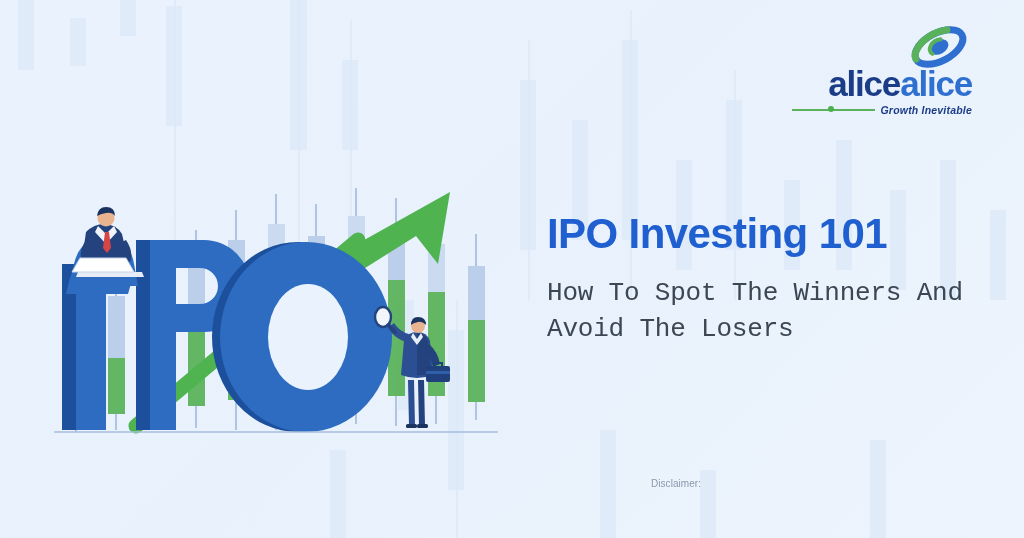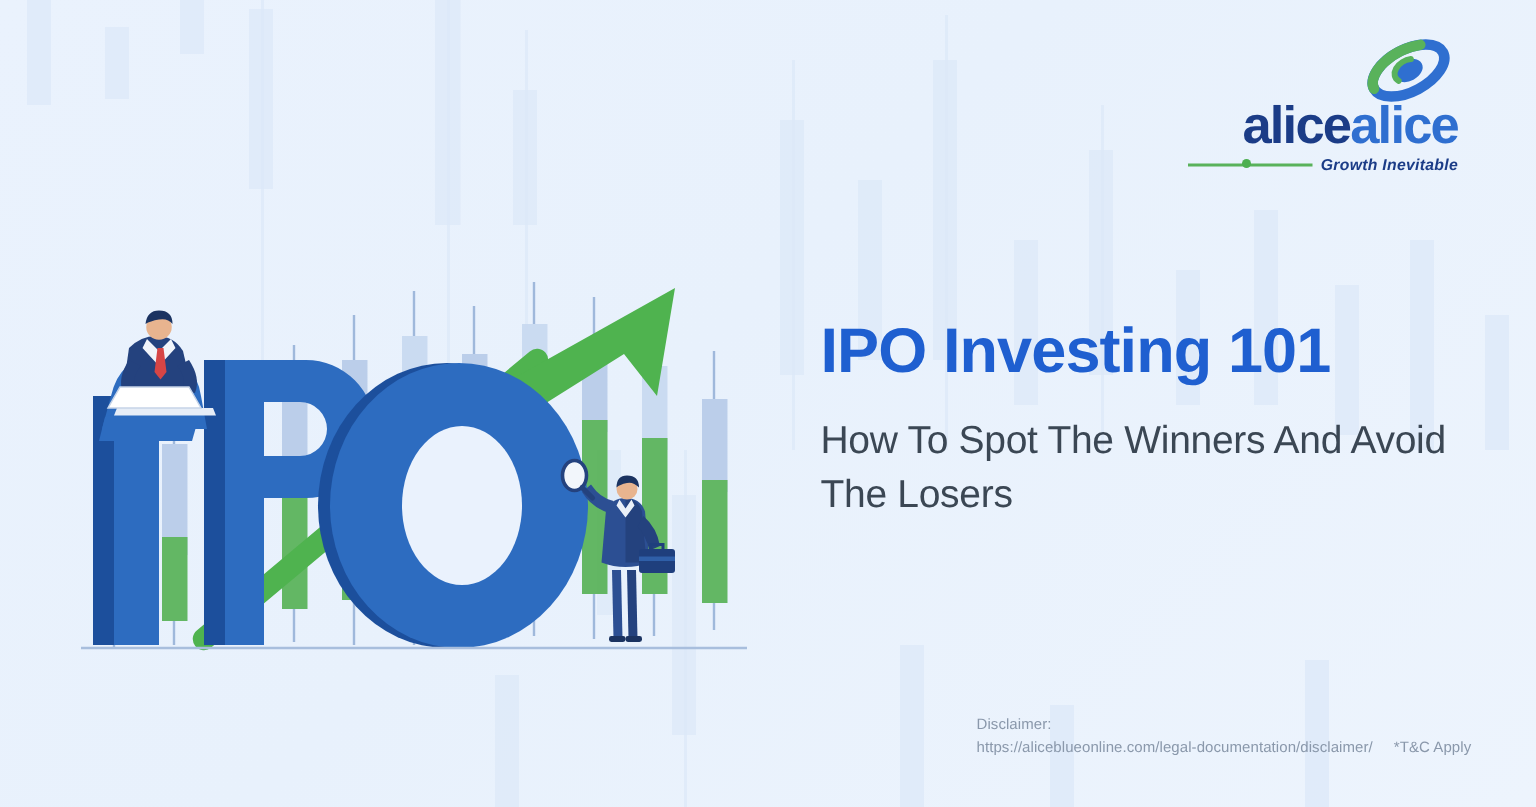--- a/index.html
+++ b/index.html
@@ -106,20 +106,21 @@
     line-height: 1.05;
     margin: 0;
   }
   #subtitle {
     margin: 20px 0 0 0;
     font-size: 26px;
     font-weight: 400;
     color: #3b4754;
     line-height: 1.38;
     letter-spacing: -.2px;
+    font-family: Liberation Mono, monospace;
   }
 
   
   #disclaimer {
     position: absolute;
     left: 651px;
     top: 477px;
     font-size: 10px;
     color: #8a98ab;
     line-height: 1.45;
@@ -318,18 +319,15 @@
     </svg>
   </div>
 
   <div id="copy">
     <h1 id="title">IPO Investing 101</h1>
     <p id="subtitle">How To Spot The Winners And Avoid The Losers</p>
   </div>
 
   <div id="disclaimer">
     <div>Disclaimer:</div>
-    <div>
-      <span>https://aliceblueonline.com/legal-documentation/disclaimer/</span><span class="tc">*T&amp;C Apply</span>
-    </div>
   </div>
 
 </div>
 
 </body></html>

